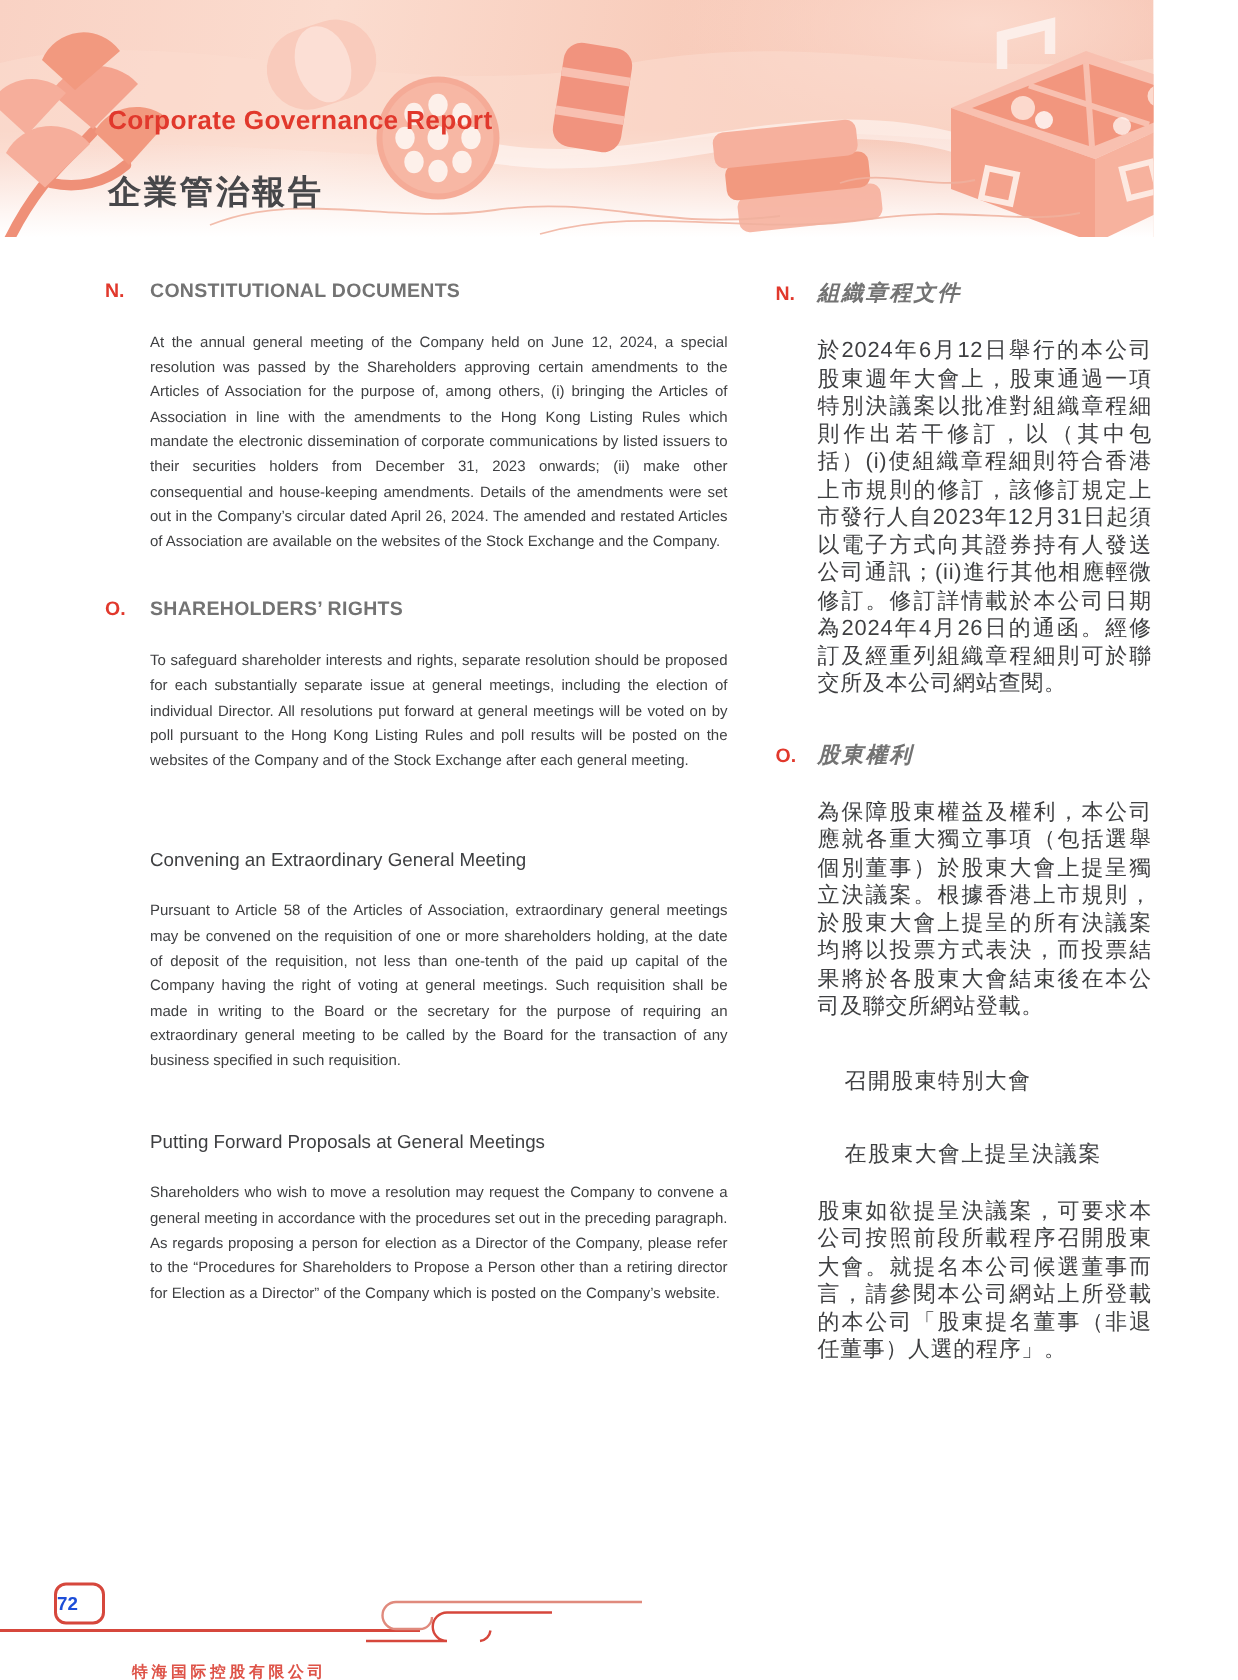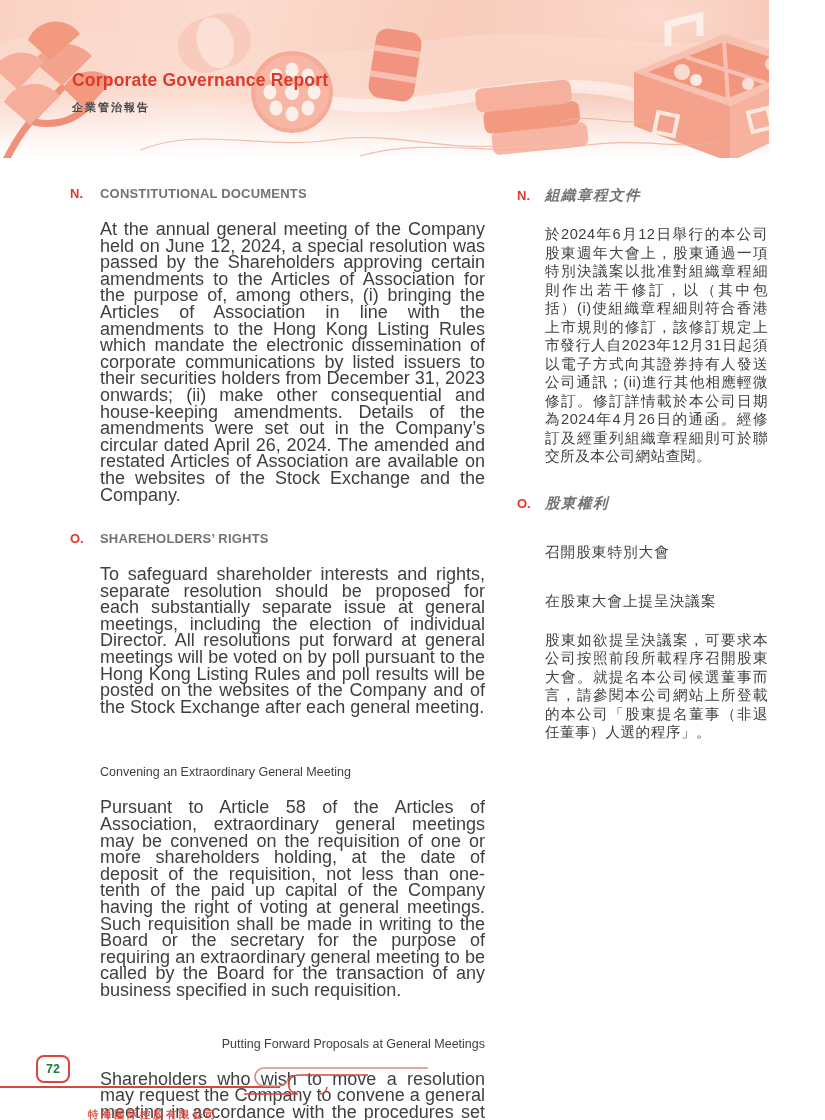--- a/index.html
+++ b/index.html
@@ -13,56 +13,56 @@
   .banner {
     position:relative; height:158px;
     background:
       linear-gradient(180deg, rgba(255,255,255,0) 55%, rgba(255,255,255,.85) 92%, #ffffff 100%),
       radial-gradient(ellipse 300px 120px at 85% 10%, #fbd9cc 0%, rgba(251,217,204,0) 70%),
       linear-gradient(100deg, #f9d2c4 0%, #fbdccf 28%, #f8ccbb 58%, #f5bfad 100%);
   }
   .banner svg.deco { position:absolute; left:0; top:0; }
   .titles { position:absolute; left:72px; top:70px; }
   .title-en { margin:0; font-size:17.5px; font-weight:bold; color:#e1382c; letter-spacing:.2px; }
-  .title-zh { margin-top:9px; font-size:11px; font-weight:600; color:#47474a; letter-spacing:2px; }
+  .title-zh { margin-top:22px; font-size:22px; font-weight:600; color:#47474a; letter-spacing:2px; }
 
   
   .content { display:flex; gap:32px; padding:28px 57px 0 70px; align-items:flex-start; }
   .col-en { flex:0 0 415px; width:415px; }
   .col-zh { flex:0 0 251px; width:251px; }
 
   .sec-head { display:flex; align-items:baseline; margin-bottom:20px; }
   .sec-head .letter { flex:0 0 30px; font-weight:bold; font-size:13px; color:#e1382c; }
   .col-zh .sec-head .letter { flex:0 0 28px; }
   .sec-head h2 { margin:0; font-size:13px; font-weight:bold; color:#737373; letter-spacing:.2px; }
   .col-zh .sec-head h2 { font-size:14.5px; letter-spacing:1.5px;font-style:italic; }
 
   .col-en p.body {
-    margin:0 0 0 30px; font-size:18px; line-height:16.6px; color:#3e3f41;
+    margin:0 0 0 30px; font-size:10px; line-height:16.6px; color:#3e3f41;
     text-align:justify;
   }
   .col-zh p.body {
     margin:16px 0 0 28px; font-size:14.6px; line-height:18.5px; color:#3e3f41;
     text-align:justify; letter-spacing:.5px;
   }
 
   .sec-o { margin-top:28px; }
   .sub-head { font-weight:normal; color:#3e3f41; }
   .col-en .sub-head { margin:50px 0 20px 30px; font-size:12.5px; }
-  .col-en .sub-head.second { margin-top:38px;text-align:right; }
-  .col-zh .sub-head { margin:30px 0 20px 28px; font-size:14.6px; letter-spacing:1px; }
+  .col-en .sub-head.second { margin-top:38px; }
+  .col-zh .sub-head { margin:30px 0 20px 46px; font-size:14.6px; letter-spacing:1px; }
 
   
   .footer-line { position:absolute; left:0; top:1086px; width:280px; height:1.5px; background:#d6473c; }
   .cloud-svg { position:absolute; left:200px; top:1053px; }
   .page-badge {
     position:absolute; left:36px; top:1055px; width:30px; height:24px;
     border:2px solid #d6473c; border-radius:8px;
-    display:flex; align-items:center; justify-content:center;
-    color:#15803d; font-weight:bold; font-size:12.5px; background:#fff;
+    display:flex; align-items:center; 
+    color:#1d4ed8; font-weight:bold; font-size:12.5px; background:#fff;
   }
   .company-block { position:absolute; left:88px; top:1108px; }
   .company-zh { font-size:10.5px; font-weight:bold; color:#de5348; letter-spacing:2.5px; }
   .company-en { font-size:11px; color:#6b6c6e; margin-top:2px; }
 </style>
 </head>
 <body>
 
 <div class="page">
 
@@ -173,20 +173,21 @@
           <h2>組織章程文件</h2>
         </div>
         <p class="body">於2024年6月12日舉行的本公司股東週年大會上，股東通過一項特別決議案以批准對組織章程細則作出若干修訂，以（其中包括）(i)使組織章程細則符合香港上市規則的修訂，該修訂規定上市發行人自2023年12月31日起須以電子方式向其證券持有人發送公司通訊；(ii)進行其他相應輕微修訂。修訂詳情載於本公司日期為2024年4月26日的通函。經修訂及經重列組織章程細則可於聯交所及本公司網站查閱。</p>
       </section>
 
       <section class="sec-o">
         <div class="sec-head">
           <span class="letter">O.</span>
           <h2>股東權利</h2>
         </div>
+        <p class="body">為保障股東權益及權利，本公司應就各重大獨立事項（包括選舉個別董事）於股東大會上提呈獨立決議案。根據香港上市規則，於股東大會上提呈的所有決議案均將以投票方式表決，而投票結果將於各股東大會結束後在本公司及聯交所網站登載。</p>
         <h3 class="sub-head">召開股東特別大會</h3>
         <h3 class="sub-head">在股東大會上提呈決議案</h3>
         <p class="body">股東如欲提呈決議案，可要求本公司按照前段所載程序召開股東大會。就提名本公司候選董事而言，請參閱本公司網站上所登載的本公司「股東提名董事（非退任董事）人選的程序」。</p>
       </section>
     </div>
   </main>
 
   <footer>
     <div class="footer-line"></div>
     <svg class="cloud-svg" width="260" height="48" viewBox="0 0 260 48" aria-hidden="true">

